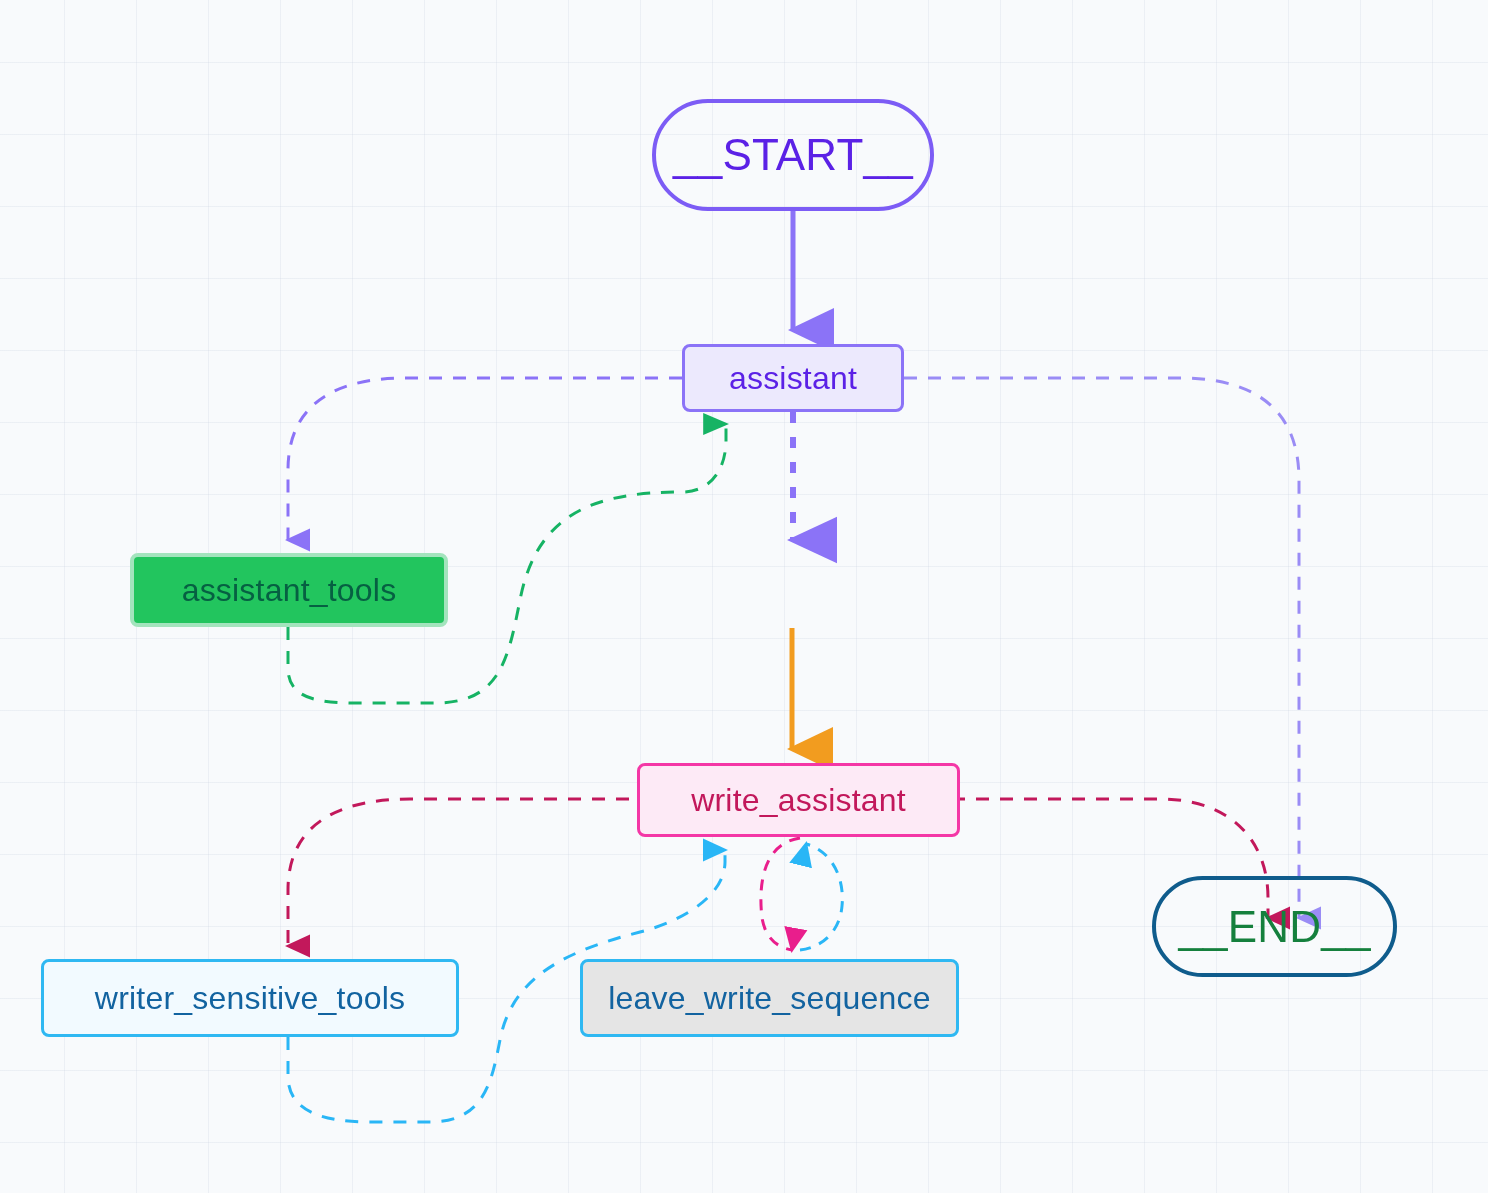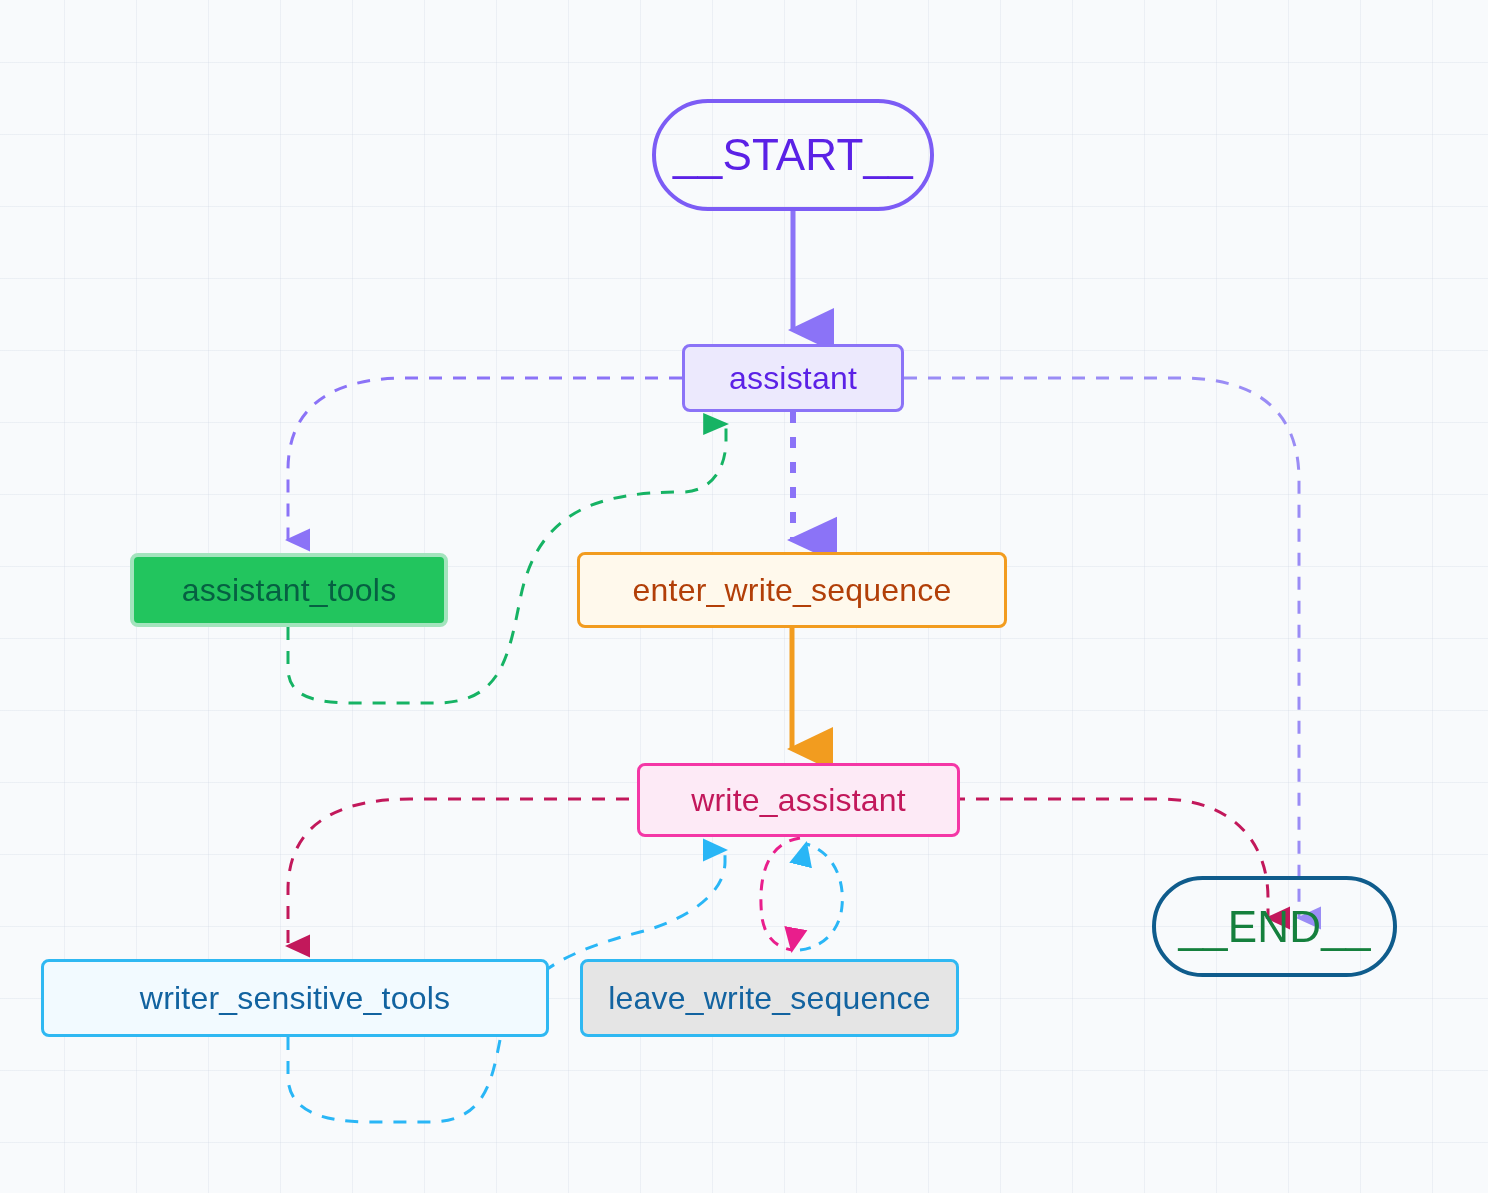--- a/index.html
+++ b/index.html
@@ -106,29 +106,26 @@
   </div>
 
   <div class="node proc rounded" style="left:682px;top:344px;width:222px;height:68px;background:#ece9fd;border-color:#8b73f7;color:#5b21e6;">
     <span class="node-label">assistant</span>
   </div>
 
   <div class="node proc rounded" style="left:130px;top:553px;width:318px;height:74px;background:#22c55e;border-color:#a3e4bd;border-width:4px;color:#066042;">
     <span class="node-label">assistant_tools</span>
   </div>
 
-  <div class="node proc rounded" style="left:577px;top:552px;width:430px;height:76px;background:#fff9ec;border-color:#f29c1f;color:#b23f08;">
-    <span class="node-label">enter_write_sequence</span>
-  </div>
 
   <div class="node proc rounded" style="left:629px;top:763px;width:323px;height:74px;background:#fdeaf6;border-color:#f437a6;color:#c2185b;margin-left:8px;">
     <span class="node-label">write_assistant</span>
   </div>
 
-  <div class="node proc rounded" style="left:41px;top:959px;width:508px;height:78px;background:#f2faff;border-color:#2fb8f2;color:#1263a0;">
+  <div class="node proc rounded" style="left:41px;top:959px;width:418px;height:78px;background:#f2faff;border-color:#2fb8f2;color:#1263a0;">
     <span class="node-label">writer_sensitive_tools</span>
   </div>
 
   <div class="node proc rounded" style="left:580px;top:959px;width:379px;height:78px;background:#e5e5e5;border-color:#2fb8f2;color:#1263a0;">
     <span class="node-label">leave_write_sequence</span>
   </div>
 
   <div class="node terminal pill" style="left:1152px;top:876px;width:245px;height:101px;border-color:#0f5c8c;color:#15803d;">
     <span class="node-label">__END__</span>
   </div>

